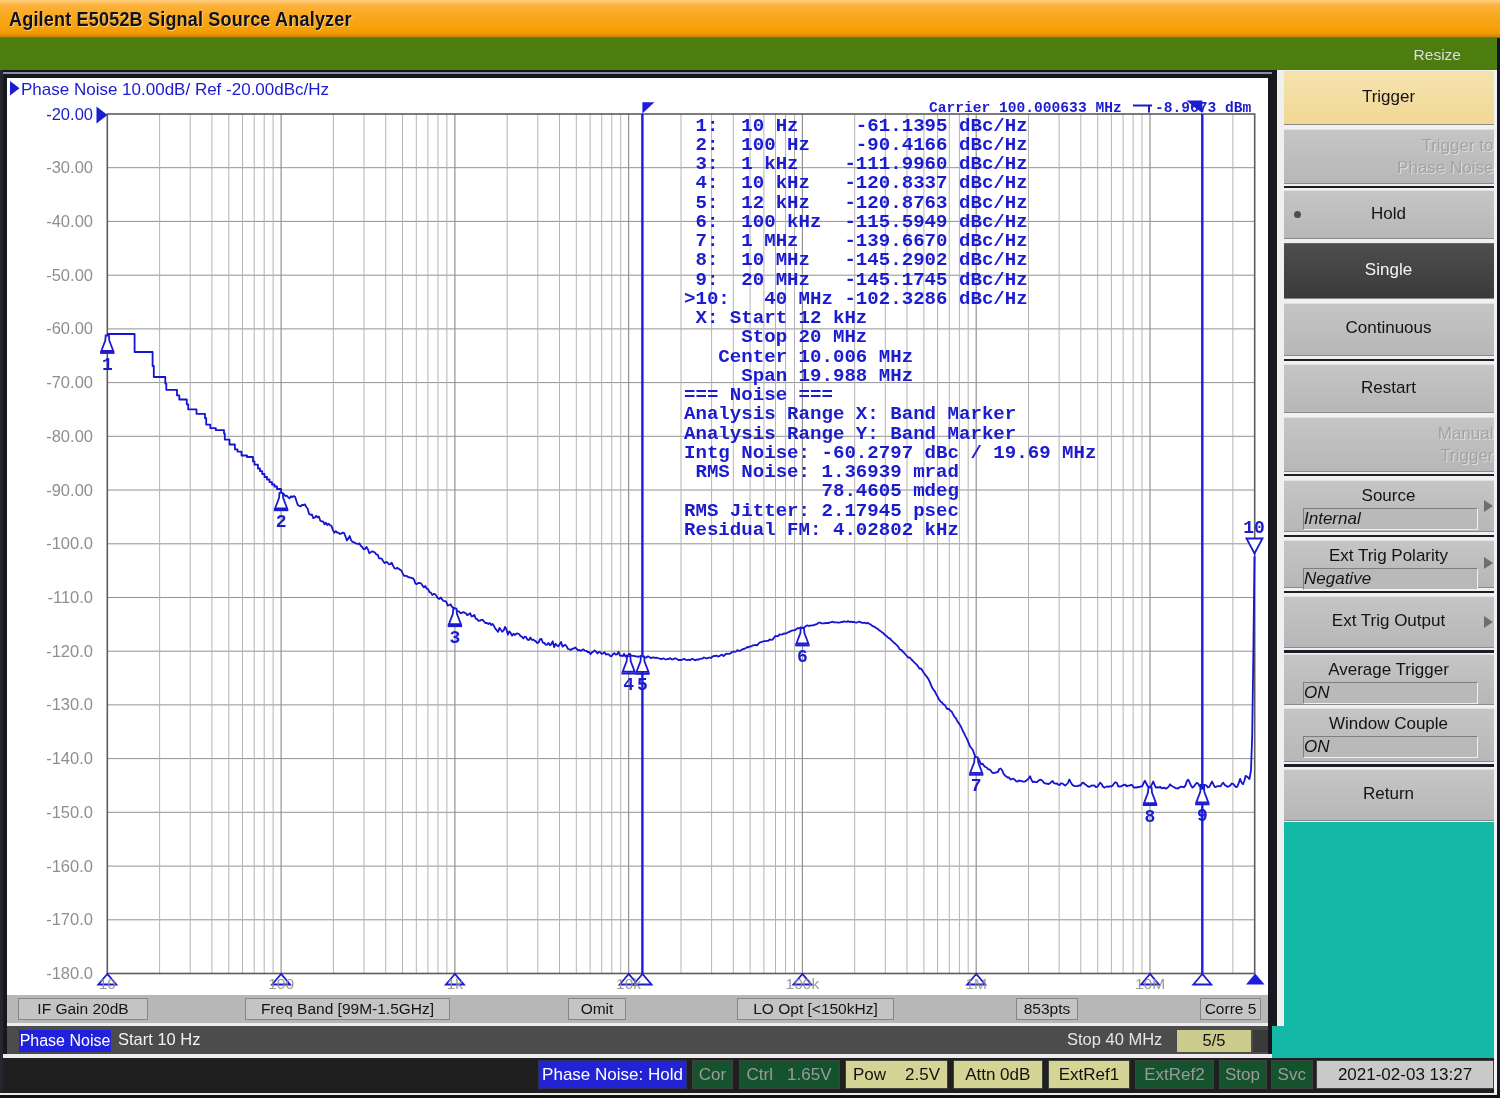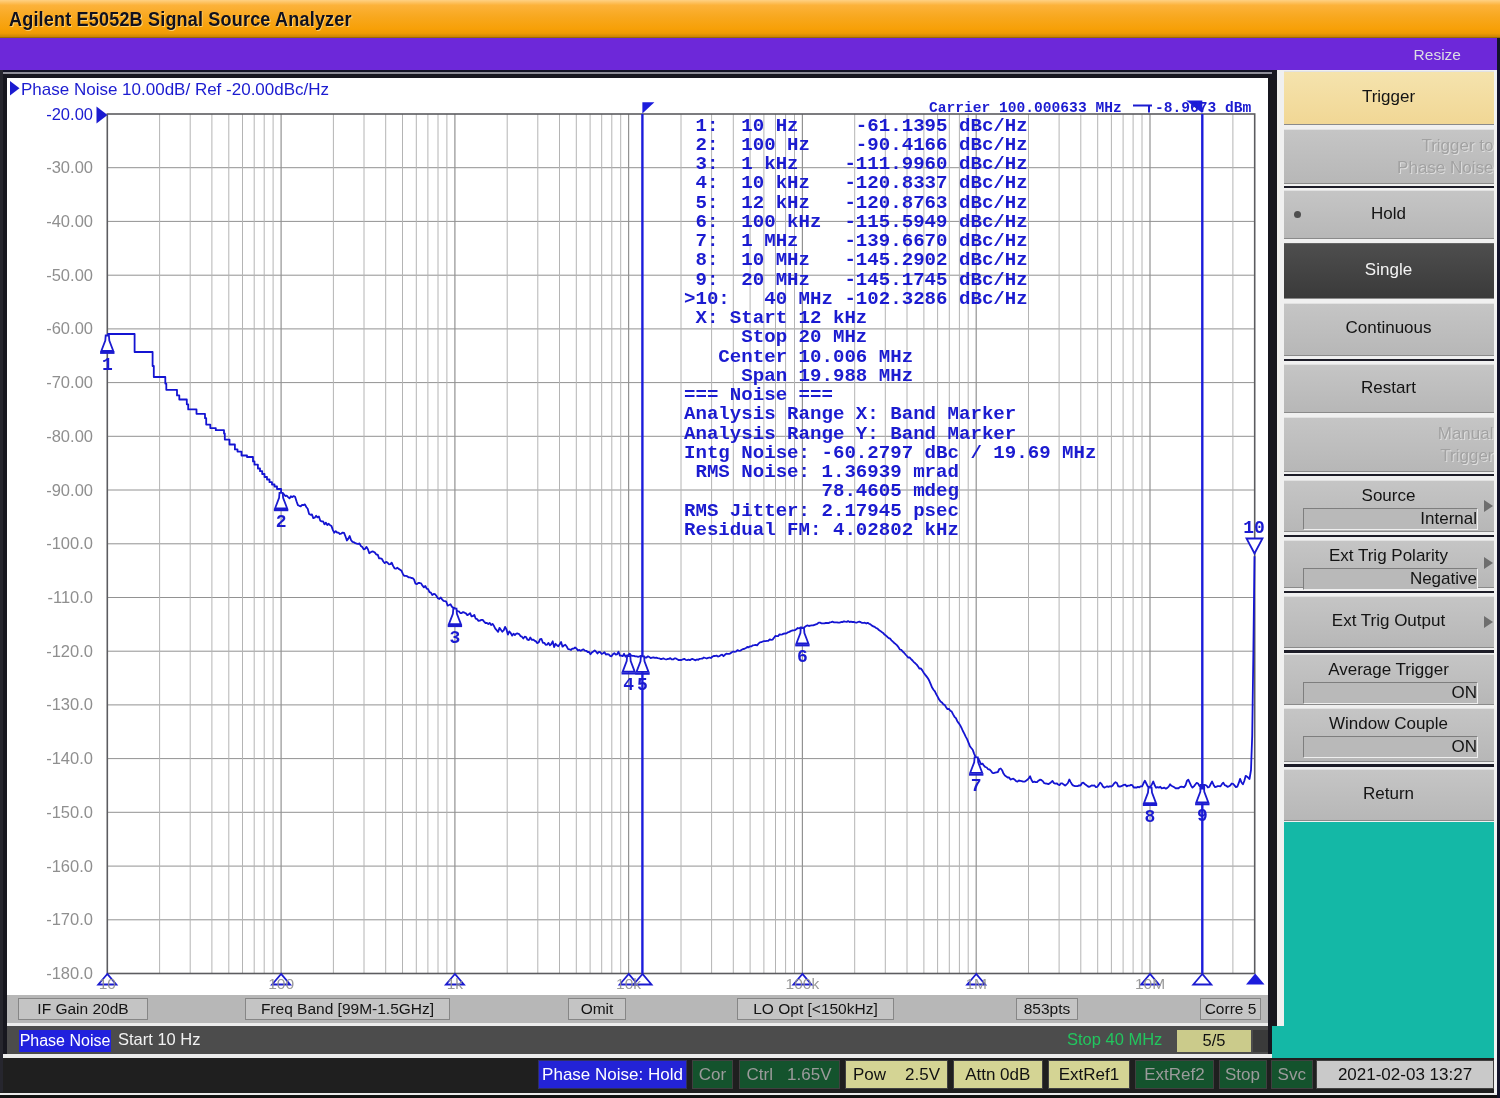--- a/index.html
+++ b/index.html
@@ -5,37 +5,37 @@
   font-family:"Liberation Sans", sans-serif; }
 #scr { position:absolute; left:0; top:0; width:1500px; height:1098px; }
 .abs { position:absolute; }
 
 
 #titlebar { left:0; top:0; width:1500px; height:38px;
   background:linear-gradient(#ffd183 0%, #fcb23a 14%, #f8a81f 45%, #f7a007 78%, #ef9a04 90%, #c98204 100%);
   border-bottom:1px solid #a06c00; }
 #titlebar span { position:absolute; left:9px; top:7px; font-size:20.5px; font-weight:bold; transform:scaleX(.88); transform-origin:0 0;
   color:#10101e; letter-spacing:0.2px; text-shadow:1px 1px 0 rgba(255,226,150,.75); }
-#navybar { left:0; top:38px; width:1500px; height:32px; background:#6d28d9; }
+#navybar { left:0; top:38px; width:1500px; height:32px; background:#4d7c0f; }
 #navybar span { position:absolute; right:39px; top:8px; font-size:15.5px; color:#dcdce4; }
 
 
 #frame { left:3px; top:70px; width:1269px; height:987.5px; background:#17171f; }
 #navyline { left:0; top:70px; width:1272px; height:2px; background:#141426; }
 #grayline { left:0; top:72px; width:1272px; height:2px; background:#8f8f99; }
 #plotwhite { left:7px; top:78px; width:1261px; height:917px; background:#ffffff; }
 #ifbar { left:7px; top:995px; width:1261px; height:28px; background:#b7b7b7; }
 .ib { position:absolute; top:3px; height:21.5px; background:#c4c4c4; border:1px solid #868686;
   color:#141414; font-size:15.5px; text-align:center; line-height:20px; }
 #sep1 { left:7px; top:1023px; width:1261px; height:3px; background:#ececec; }
 #pnbar { left:7px; top:1026px; width:1261px; height:28px; background:#4c4c4c; }
 #pnbar .pnbox { position:absolute; left:12px; top:3.5px; height:22px; width:92px; text-align:center;
   background:#2121dd; color:#fff; font-size:16px; line-height:21px; }
 #pnbar .start { position:absolute; left:111px; top:4px; color:#f2f2f2; font-size:16.5px; }
-#pnbar .stop { position:absolute; left:1060px; top:4px; color:#22c55e; font-size:16.5px; }
+#pnbar .stop { position:absolute; left:1060px; top:4px; color:#e5e5e5; font-size:16.5px; }
 #pnbar .pages { position:absolute; left:1170px; top:3.5px; width:74px; height:22px; background:#cbcb8b;
   color:#111; font-size:16.5px; text-align:center; line-height:21px; }
 #pnbar .dsq { position:absolute; left:1246px; top:3.5px; width:15px; height:22px; background:#3a3a3a; }
 #sep2 { left:3px; top:1054px; width:1269px; height:3.5px; background:#ececec; }
 
 
 #botbar { left:0; top:1057.5px; width:1500px; height:35px; background:#1f1f1f; }
 .bx { position:absolute; top:2.5px; height:29px; font-size:17px; text-align:center;
   line-height:27px; background:#c6c6c6; border:1.5px solid #404040; color:#999; }
 .bx.blue { background:#2323d6; color:#fff; border-color:#303060; }
@@ -59,21 +59,21 @@
   text-align:center; }
 .btn.cream { background:linear-gradient(#f5e3ad,#f1d795); }
 .btn.dark { background:linear-gradient(#4e4e4e,#3a3a3a); color:#f4f4f4; border-top-color:#666; }
 .btn.dis { color:#a2a2a2; text-shadow:1px 1px 0 #dedede; }
 .btn .two { position:absolute; left:0; right:0; top:50%; transform:translateY(-50%);
   text-align:right; line-height:21.5px; }
 .btn .lab { position:absolute; left:0; right:0; top:5px; text-align:center; }
 .btn .inset { position:absolute; left:19.5px; top:27px; width:175px; height:22.5px;
   background:#b9b9b9; border-top:1.5px solid #7e7e7e; border-left:1.5px solid #7e7e7e;
   border-bottom:1.5px solid #efefef; border-right:1.5px solid #efefef;
-  text-align:right; line-height:20px; }
+  text-align:left; line-height:20px;font-style:italic; }
 .btn .bullet { position:absolute; left:10px; top:50%; margin-top:-3.5px; width:7px; height:7px;
   border-radius:50%; background:#4f4f4f; }
 .btn .arr { position:absolute; right:1px; width:0; height:0;
   border-left:9px solid #6e6e6e; border-top:6.5px solid transparent; border-bottom:6.5px solid transparent; }
 .sep { position:absolute; left:0; width:210px; height:2.5px; background:#1d1d28; }
 #redgeW { left:1493.5px; top:70px; width:3px; height:1022.5px; background:#f2f2f2; }
 #redgeD { left:1496.5px; top:38px; width:3.5px; height:1060px; background:#14142b; }
 svg { position:absolute; left:0; top:0; }
 </style></head>
 <body>

